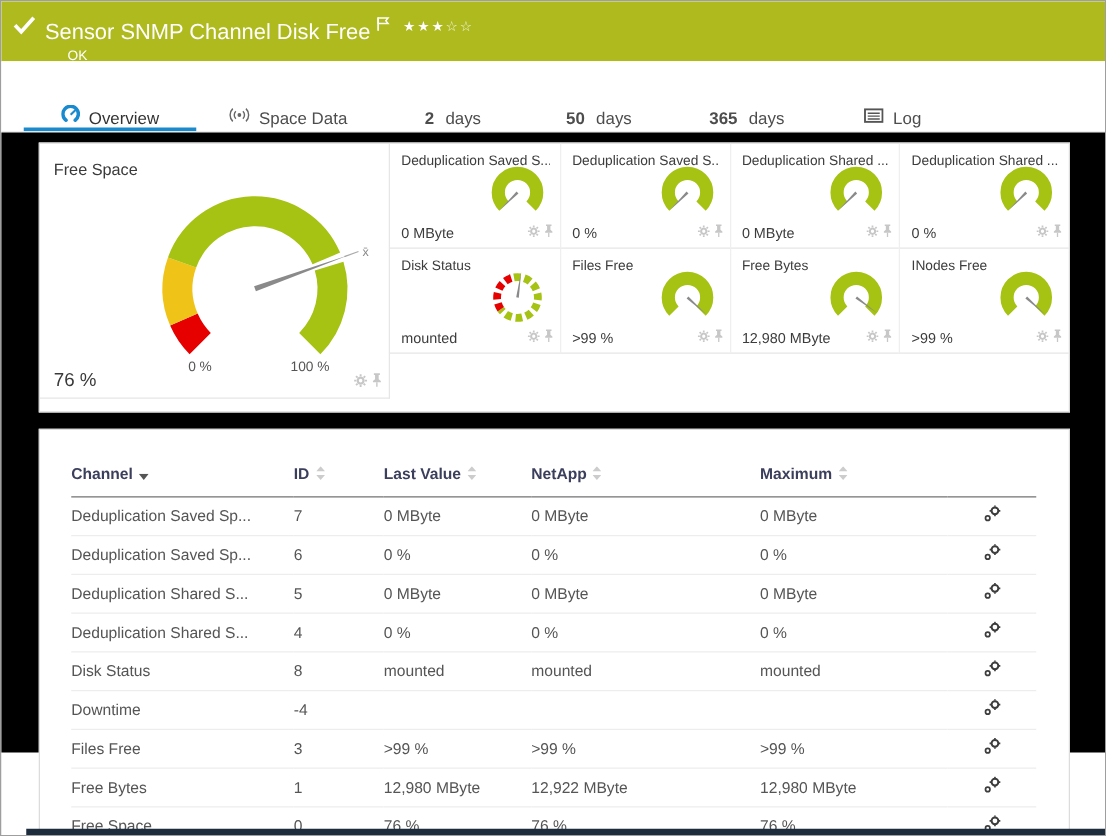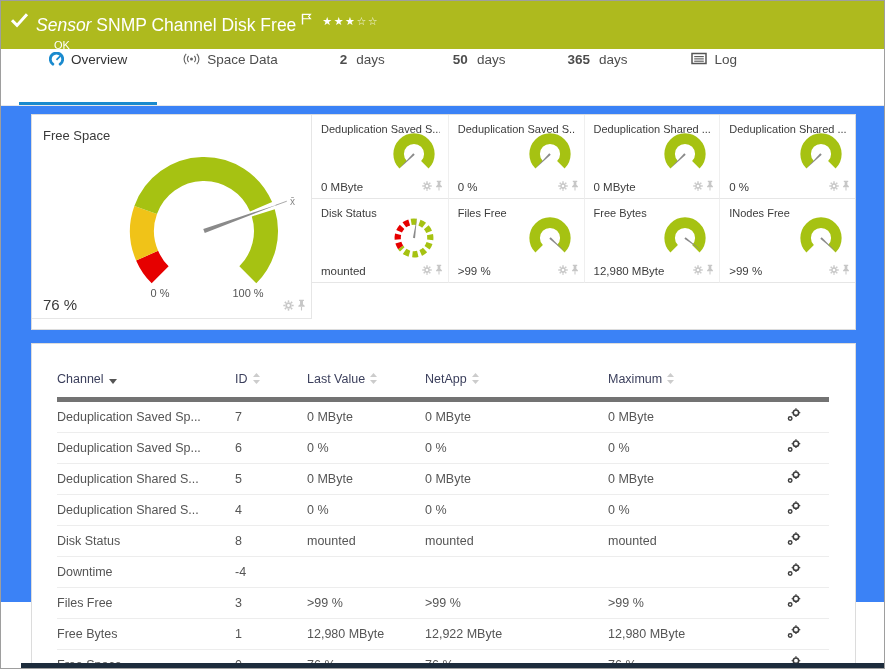--- a/index.html
+++ b/index.html
@@ -6,42 +6,42 @@
   html,body{width:885px;height:669px}
   body{
     font-family:"Liberation Sans",sans-serif;
     background:#fff;border:1px solid #9e9e9e;
     position:relative;overflow:hidden;
   }
   
   .app-header{height:48px;background:var(--brand-green,#aeba1e);color:#fff;display:flex;padding:7px 10px 0 9px}
   .check-wrap{width:26px;padding-top:4px}
   .hdr-text .title-line{font-size:17.5px;line-height:22px;white-space:nowrap}
-  .kind{font-style:italic}
+  .kind{}
   .flag{margin-left:5px;vertical-align:6px}
   .stars{font-size:11px;letter-spacing:1.5px;margin-left:10px;vertical-align:6px;cursor:pointer}
   .stars .st{color:#fff}
   .stars .st.empty{color:rgba(255,255,255,.85)}
   .status-line{font-size:11px;font-weight:normal;margin:3px 0 0 18px}
   
   .tab-bar{height:57px;background:#fff;display:flex;align-items:stretch;border-bottom:1px solid #e8e8e8;padding-left:18px;overflow:hidden}
-  .tab{display:flex;align-items:flex-start;gap:7px;font-size:13.5px;color:#4d4d4d;padding:3px 14px 0;border-bottom:3px solid transparent;cursor:pointer;white-space:nowrap}
+  .tab{display:flex;align-items:flex-end;gap:7px;font-size:13.5px;color:#4d4d4d;padding:3px 14px 0;border-bottom:3px solid transparent;cursor:pointer;white-space:nowrap}
   .tab.active{color:#333;border-bottom-color:var(--accent-blue,#1a8ace)}
   .tab:nth-child(1){padding:3px 30px 0}
   .tab:nth-child(2){margin-left:12px}
   .tab:nth-child(3){margin-left:34px}
   .tab:nth-child(4){margin-left:40px}
   .tab:nth-child(5){margin-left:34px}
   .tab:nth-child(6){margin-left:36px}
   .tab:nth-child(7){margin-left:38px}
   .tab:nth-child(8){margin-left:30px}
   .tab .num{font-weight:bold;margin-right:2px}
   .tab svg{flex:none}
   
-  .content{height:496px;background:#3b82f6;padding:8px 28px 0 30px}
+  .content{height:496px;background:#000000;padding:8px 28px 0 30px}
   .card{background:#fff;border:1px solid #dcdcdc}
   .card.gauges{height:216px;display:flex}
   
   .fs-panel{width:280px;height:204px;border-right:1px solid #e6e6e6;border-bottom:1px solid #e6e6e6;position:relative;flex:none}
   .fs-title{font-size:13px;color:#3a3a3a;position:absolute;top:13px;left:11px}
   .fs-gauge{position:absolute;top:24px;left:72px}
   .fs-value{position:absolute;left:11px;bottom:5px;font-size:15px;color:#3a3a3a}
   .seg-red{stroke:var(--gauge-red,#e60000)}
   .seg-yellow{stroke:var(--gauge-yellow,#f0c318)}
   .seg-green{stroke:var(--gauge-green,#a6c212)}
@@ -52,21 +52,21 @@
   .mini{width:25%;height:84px;border-bottom:1px solid #e6e6e6;position:relative;padding:8px 8px 0 9px;cursor:pointer}
   .mini:not(:nth-child(4n+1)){border-left:1px solid #efefef}
   .mini-title{font-size:11px;color:#3c3c3c;white-space:nowrap;overflow:hidden}
   .mini-gauge{position:absolute;top:15px;right:5px}
   .mini-value{position:absolute;left:9px;bottom:5px;font-size:11.5px;color:#3c3c3c}
   .corner-icons{position:absolute;right:5px;bottom:3px;display:flex;gap:3px;align-items:flex-end}
   .corner-icons svg{cursor:pointer}
   
   .card.table-card{margin-top:13px;height:326px;padding:20px 26px 0 25px;overflow:hidden}
   table{width:100%;border-collapse:collapse;font-size:12.5px;color:#555;table-layout:fixed}
-  th{font-weight:normal;color:#3b3f5c;text-align:left;padding:8px 0 10px;border-bottom:5px solid #737373;cursor:pointer;white-space:nowrap}
+  th{font-weight:bold;color:#3b3f5c;text-align:left;padding:8px 0 10px;border-bottom:1px solid #737373;cursor:pointer;white-space:nowrap}
   th.r,td.r{text-align:left}
   td{padding:6px 0 7px;border-bottom:1px solid #ededed;white-space:nowrap;overflow:hidden}
   th .sort{margin-left:5px;vertical-align:-1px}
   td.icon-col,th.icon-col{text-align:center}
   .row-gear{display:inline-block;cursor:pointer}
   
   .footer-bar{position:absolute;left:20px;right:0;bottom:0;height:5px;background:var(--footer-dark,#1d2c3c)}
 </style>
 </head>
 <body>

